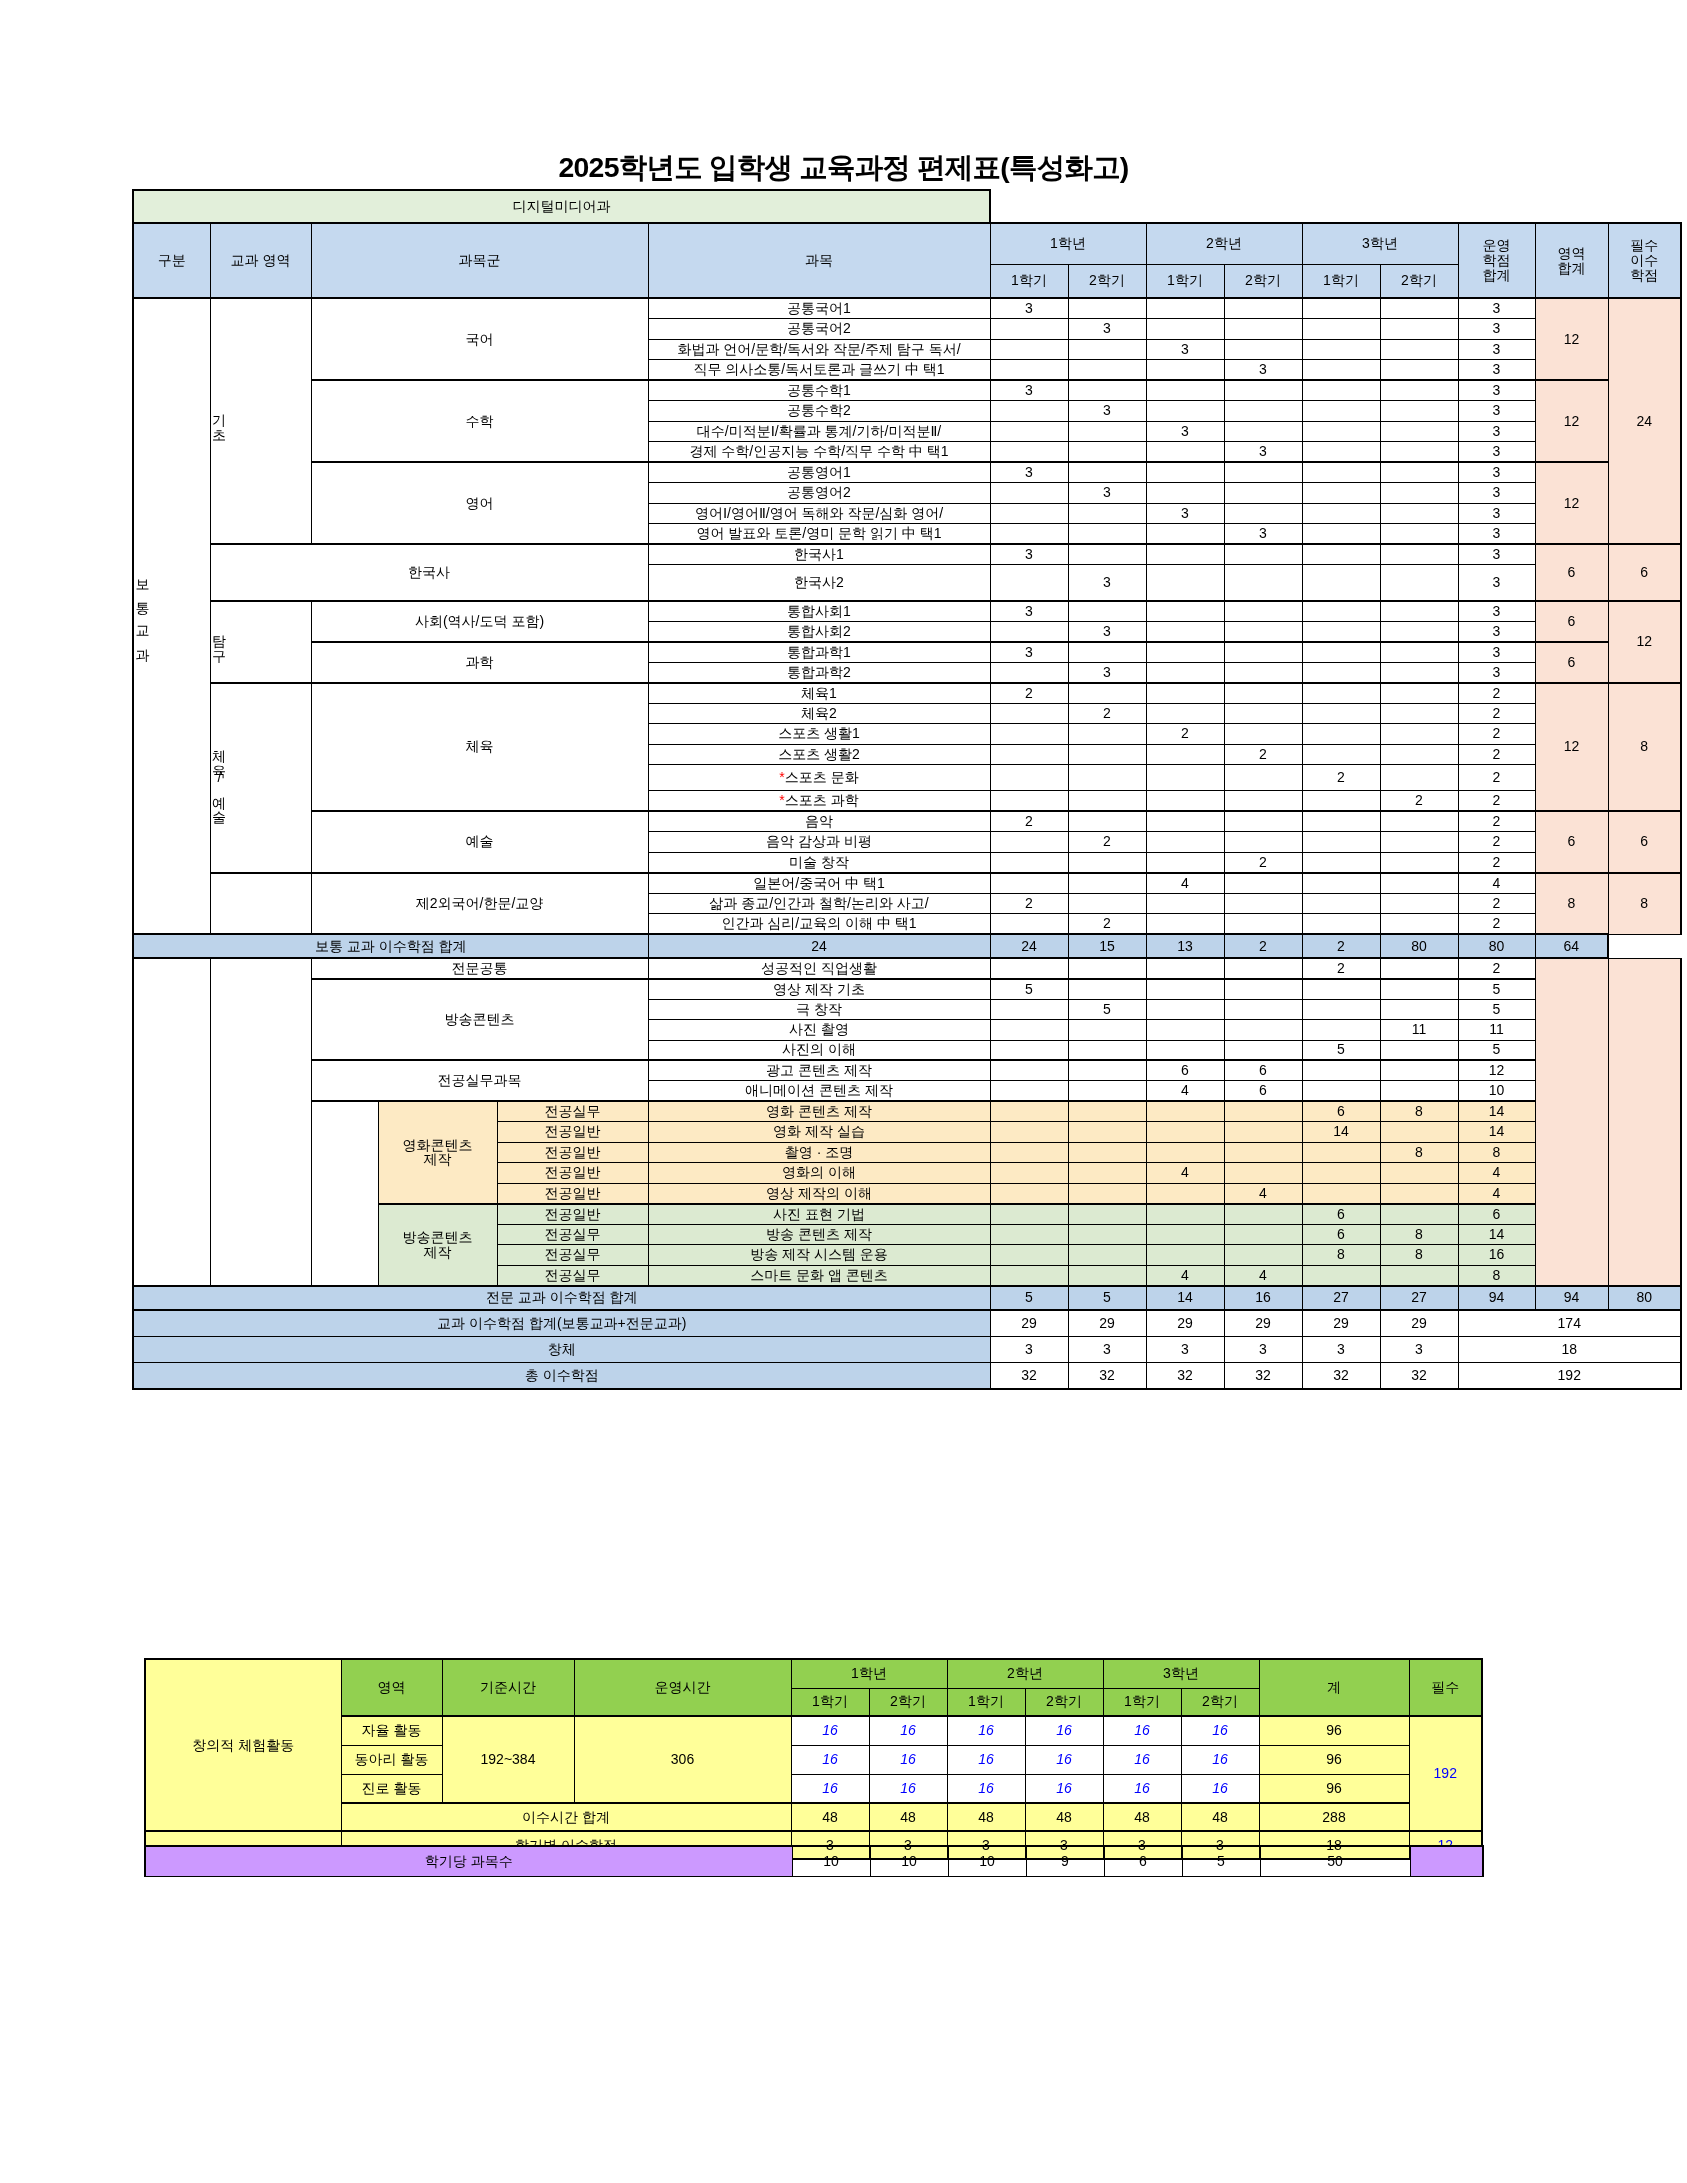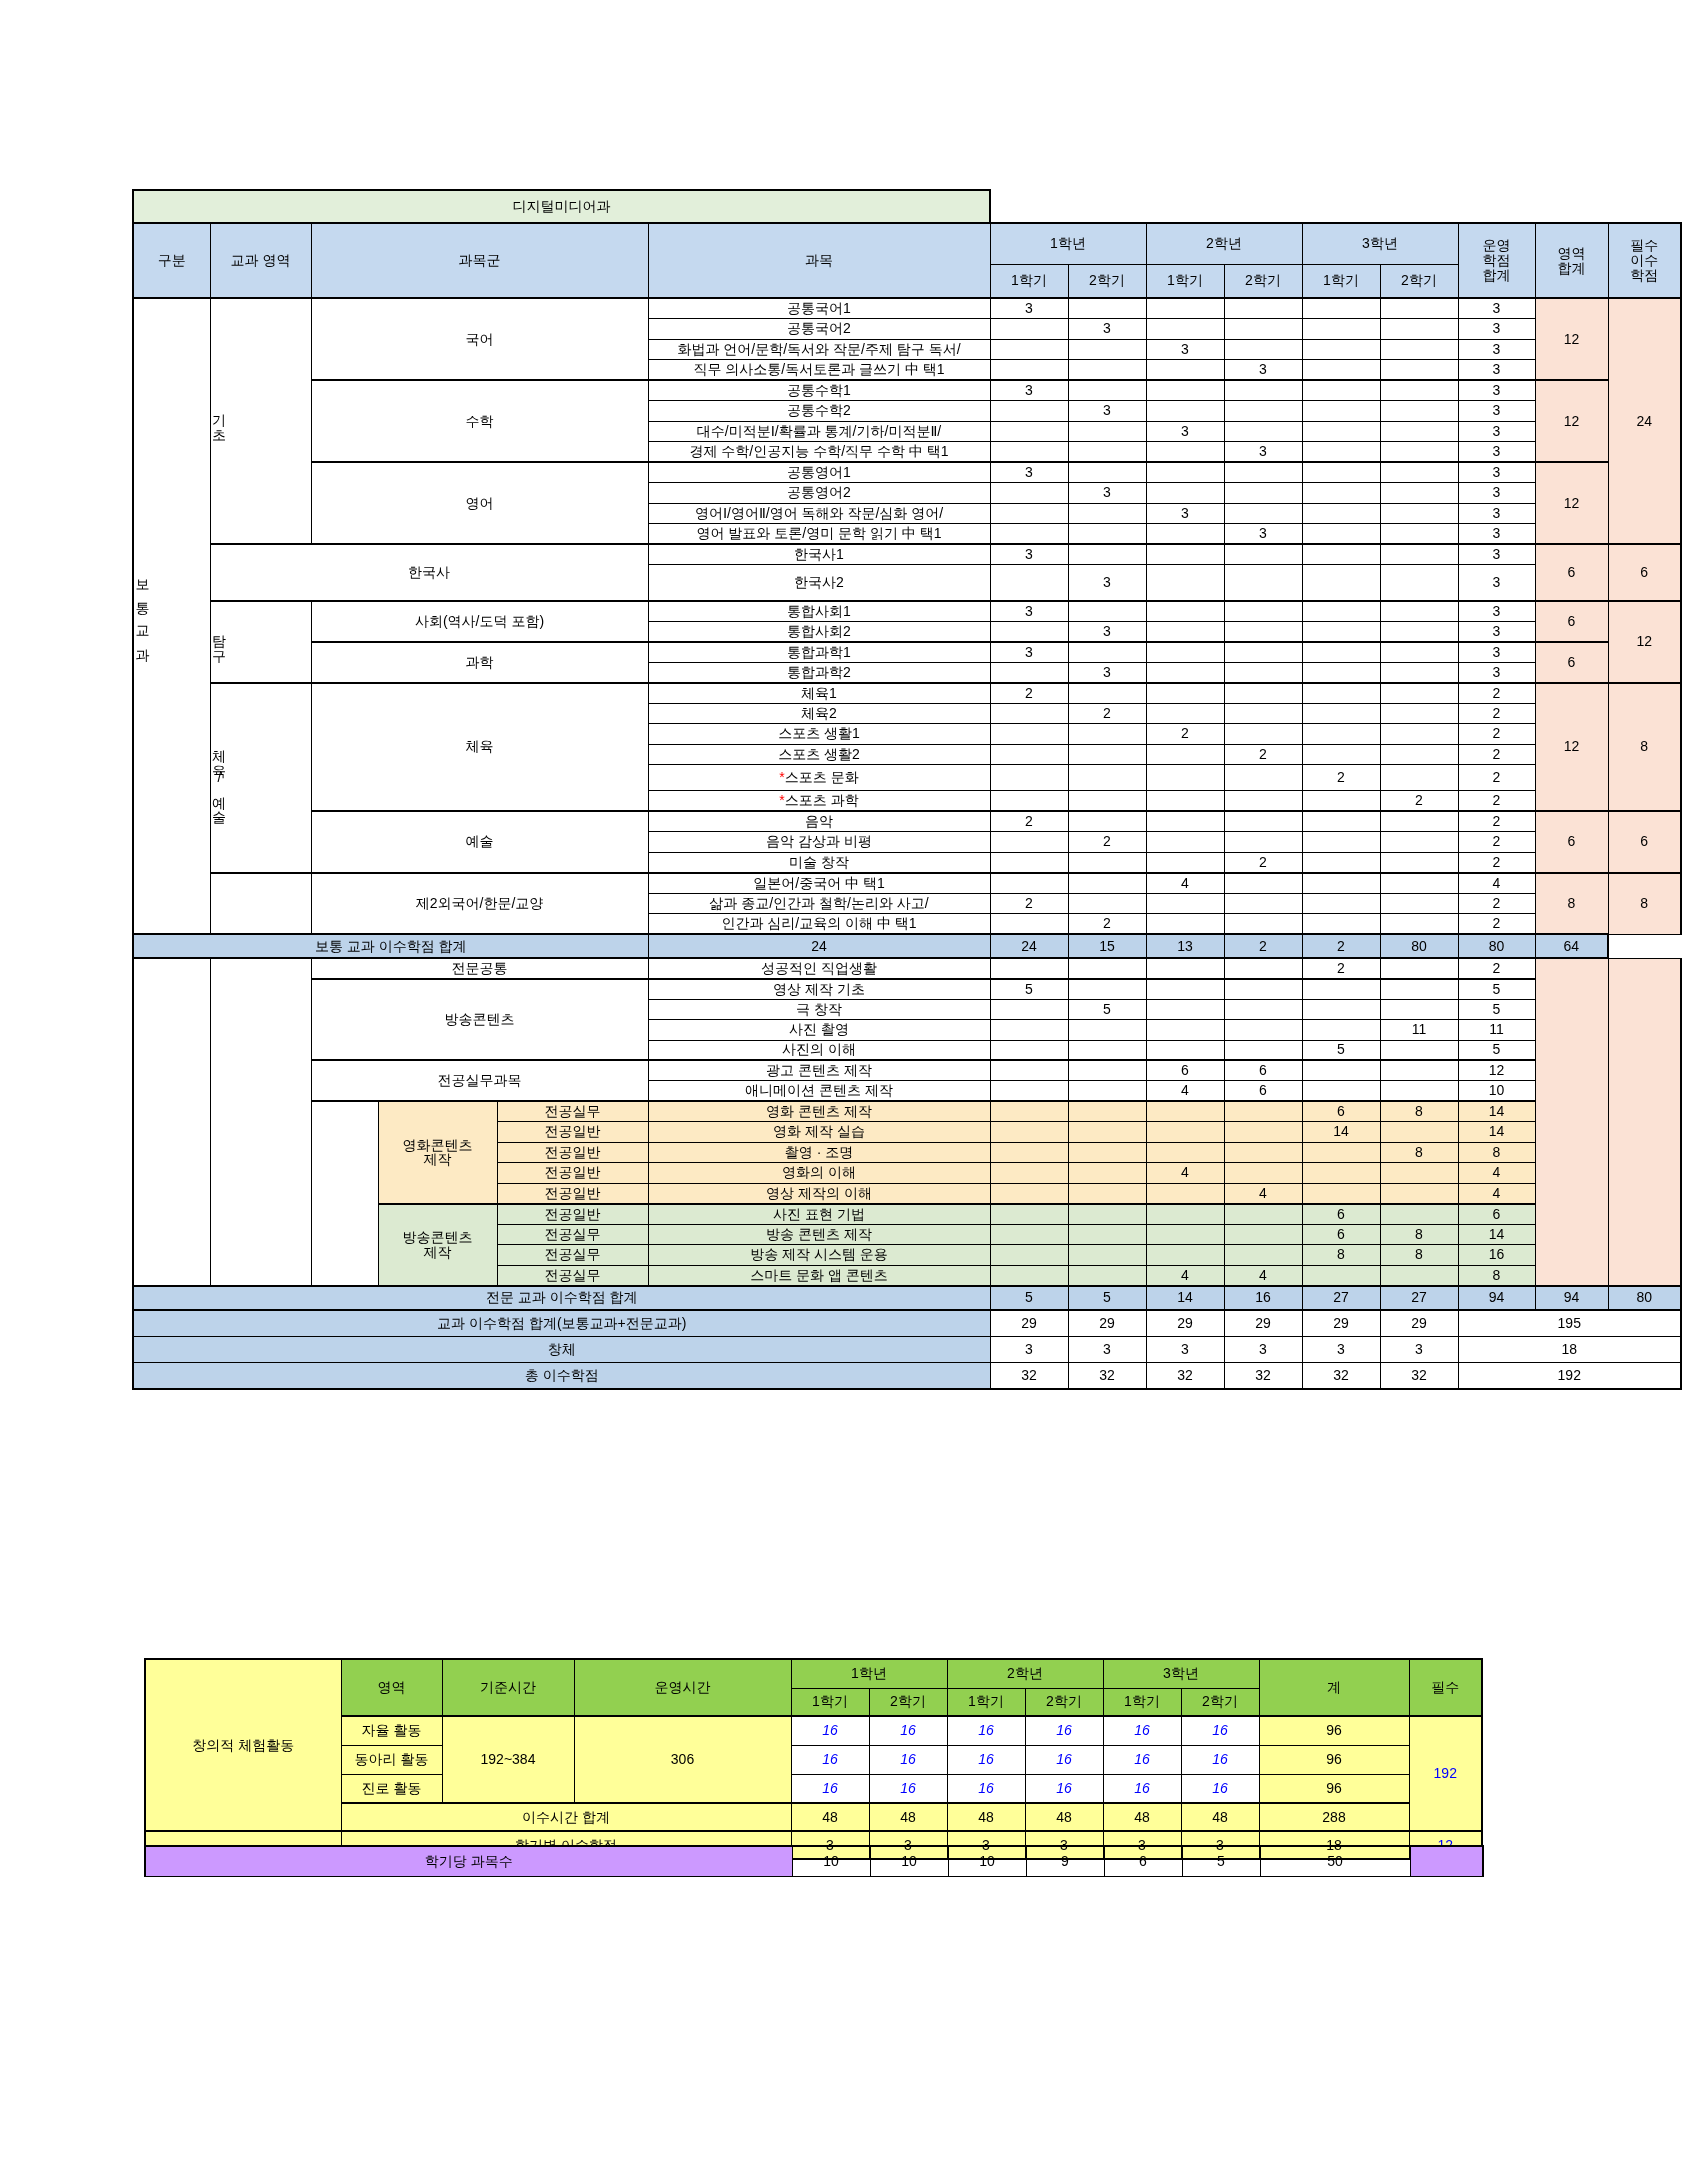--- a/index.html
+++ b/index.html
@@ -59,20 +59,21 @@
   
   #main-table{position:absolute;left:132px;top:189px;}
   #cea-table{position:absolute;left:144px;top:1658px;}
   #sum-table{position:absolute;left:144px;top:1845px;}
 </style>
 </head>
 <body>
 
 <div class="page">
 
+  <div class="title">2025학년도 입학생 교육과정 편제표(특성화고)</div>
 
   <table class="grid" id="main-table">
     <colgroup>
       <col style="width:77px">
       <col style="width:101px">
       <col style="width:67px">
       <col style="width:119px">
       <col style="width:151px">
       <col style="width:342px">
       <col style="width:78px">
@@ -685,21 +686,21 @@
       </tr>
 
       <tr style="height:26.5px">
         <td class="c-sum thick-l thick-t" colspan="6">교과 이수학점 합계(보통교과+전문교과)</td>
         <td class="thick-t">29</td>
         <td class="thick-t">29</td>
         <td class="thick-t">29</td>
         <td class="thick-t">29</td>
         <td class="thick-t">29</td>
         <td class="thick-t">29</td>
-        <td class="thick-t thick-r" colspan="3">195</td>
+        <td class="thick-t thick-r" colspan="3">174</td>
       </tr>
       <tr style="height:26.5px">
         <td class="c-sum thick-l" colspan="6">창체</td>
         <td>3</td>
         <td>3</td>
         <td>3</td>
         <td>3</td>
         <td>3</td>
         <td>3</td>
         <td class="thick-r" colspan="3">18</td>

